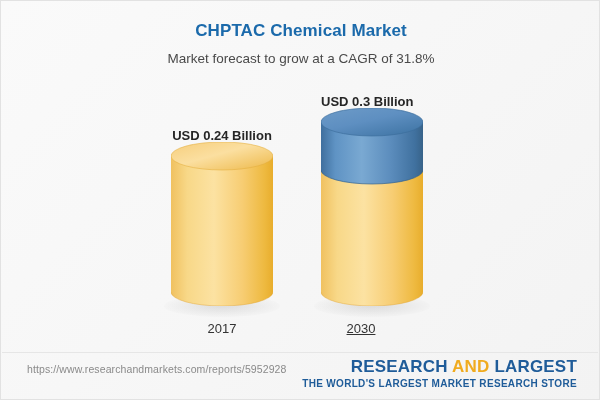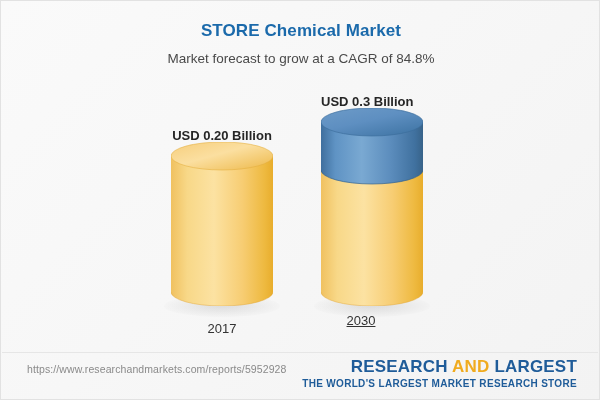--- a/index.html
+++ b/index.html
@@ -122,28 +122,28 @@
     color: #1f5c99;
     letter-spacing: 0.32px;
     white-space: nowrap;
   }
 </style>
 </head>
 <body>
 
 <div id="infographic">
 
-  <div class="chart-title">STORE Chemical Market</div>
-  <div class="chart-subtitle">Market forecast to grow at a CAGR of 84.8%</div>
+  <div class="chart-title">CHPTAC Chemical Market</div>
+  <div class="chart-subtitle">Market forecast to grow at a CAGR of 31.8%</div>
 
   <div class="plot">
 
     <div class="cyl-group" style="left:170px; width:102px; height:348px;">
 
-      <div class="value-label" style="bottom:206px;">USD 0.20 Billion</div>
+      <div class="value-label" style="bottom:206px;">USD 0.24 Billion</div>
 
       <div class="cyl-shadow" style="left:-7px; width:116px; height:22px; bottom:32px;"></div>
 
       <svg style="position:absolute; left:0; bottom:43px;" width="102" height="164" viewBox="0 0 102 164">
         <defs>
           <linearGradient id="bodyYellow1" x1="0" y1="0" x2="1" y2="0">
             <stop offset="0%" stop-color="#f0c160"></stop>
             <stop offset="16%" stop-color="#f8d888"></stop>
             <stop offset="42%" stop-color="#fce2a2"></stop>
             <stop offset="70%" stop-color="#f7cd73"></stop>
@@ -203,21 +203,21 @@
         <path d="M0,184 A51,14 0 0 0 102,184" fill="none" stroke="#e0a63a" stroke-width="0.8" opacity="0.55"></path>
 
         <path d="M0,14 L0,62 A51,14 0 0 0 102,62 L102,14 Z" fill="url(#bodyBlue2)"></path>
 
         <path d="M0,62 A51,14 0 0 0 102,62" fill="none" stroke="#33618c" stroke-width="0.9" opacity="0.75"></path>
 
         <ellipse cx="51" cy="14" rx="51" ry="14" fill="url(#topBlue2)"></ellipse>
         <ellipse cx="51" cy="14" rx="51" ry="14" fill="none" stroke="#3b6c9a" stroke-width="0.9" opacity="0.7"></ellipse>
       </svg>
 
-      <div class="cat-label" style="bottom:21px;text-decoration:underline;">2030</div>
+      <div class="cat-label" style="bottom:13px;text-decoration:underline;">2030</div>
     </div>
 
   </div>
 
   <div class="footer-rule"></div>
 
   <a class="footer-url" href="#" style="text-decoration:none;text-align:right;">https://www.researchandmarkets.com/reports/5952928</a>
 
   <div class="logo">
     <div class="logo-main">

